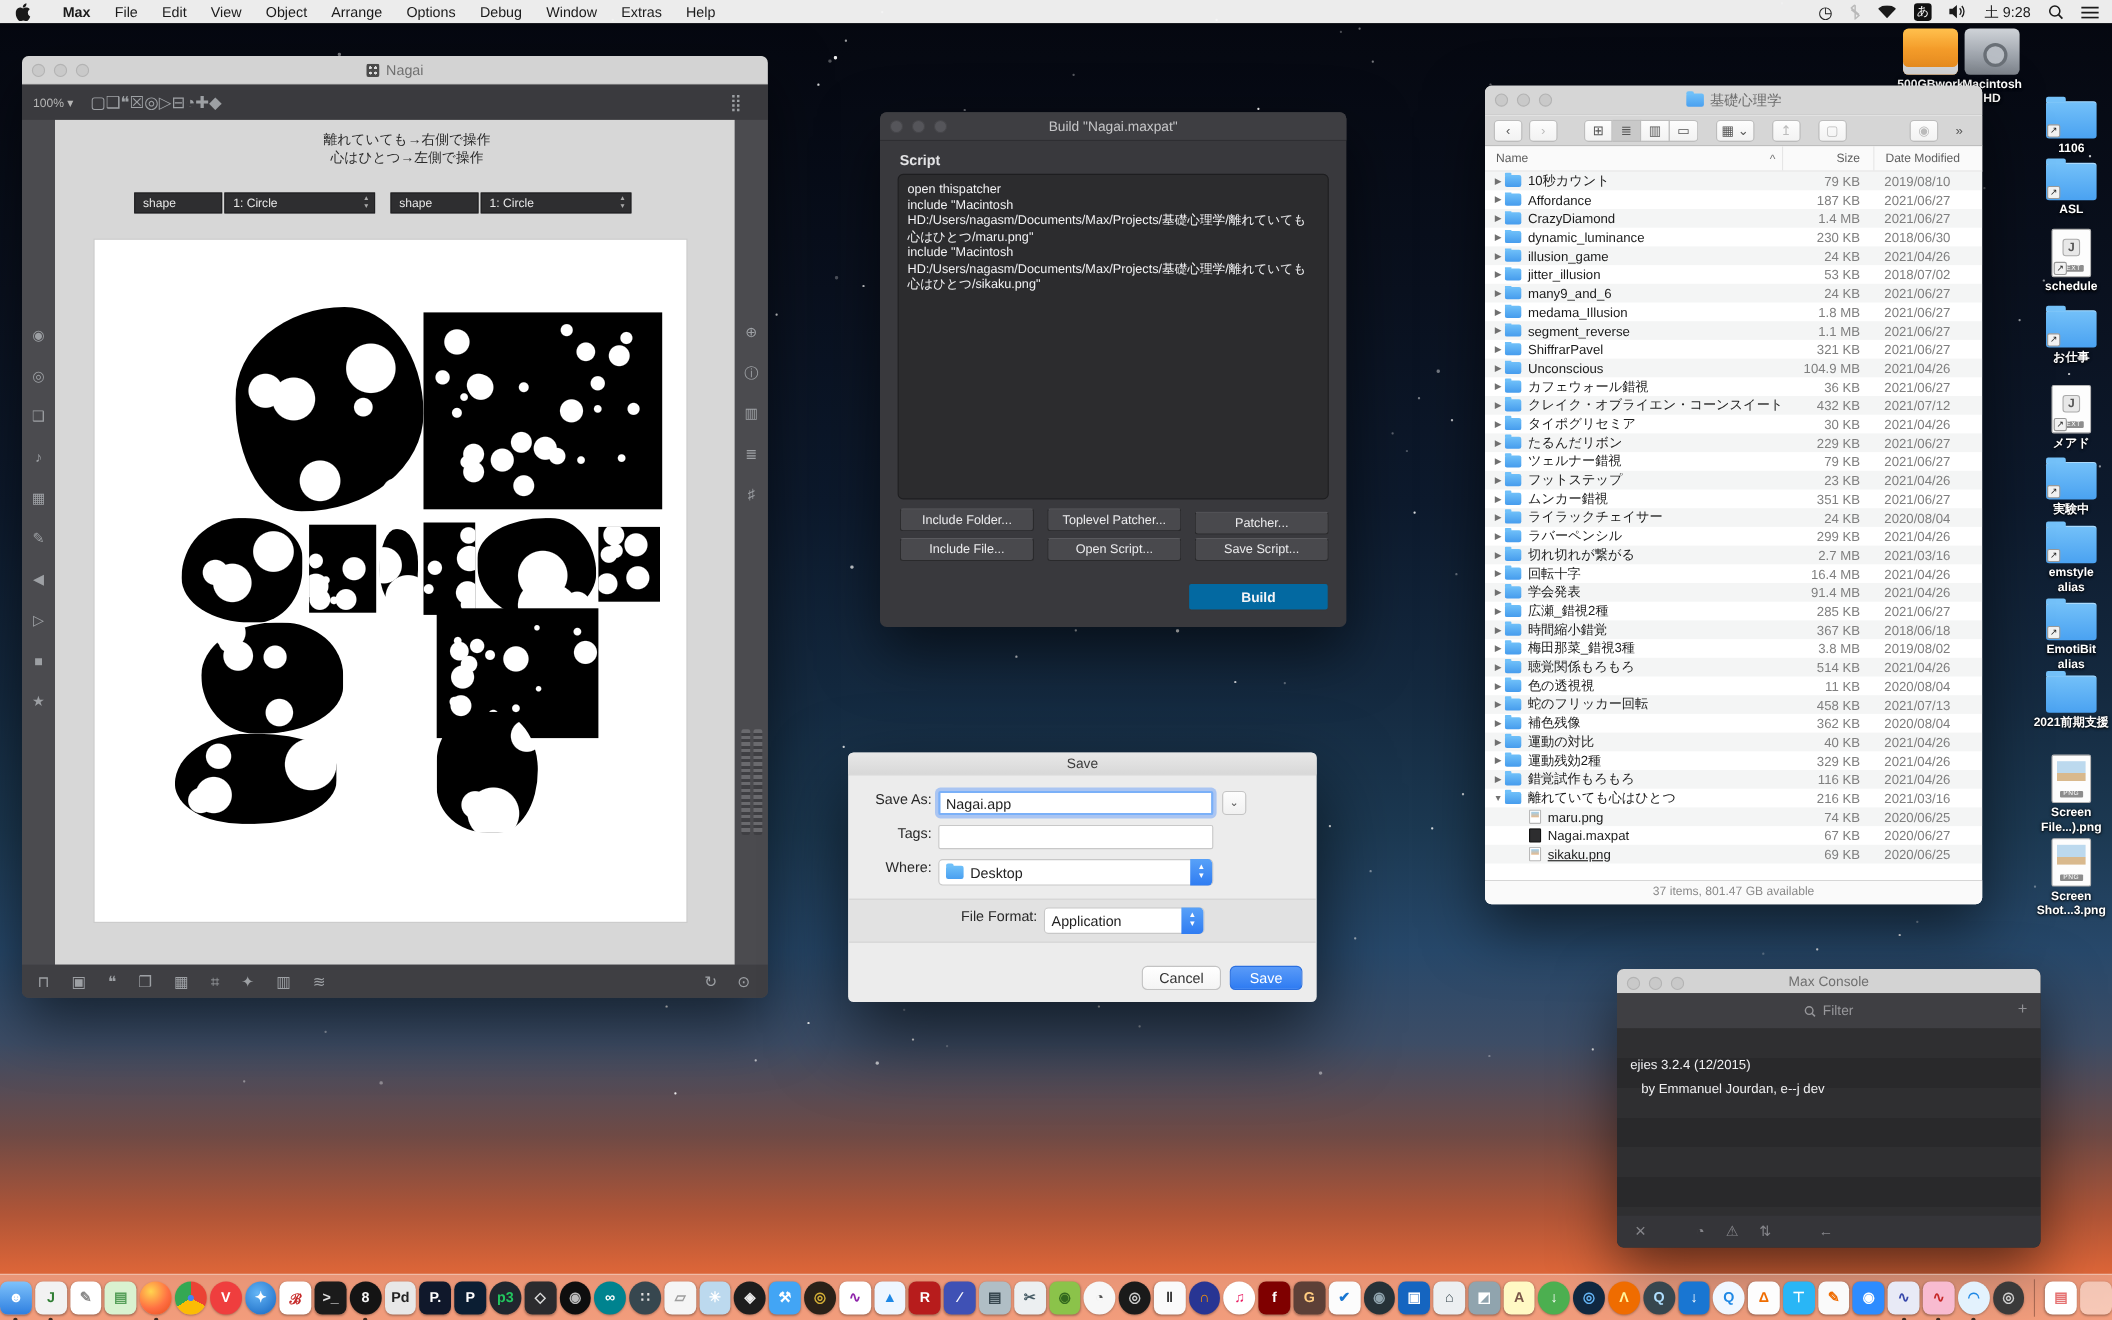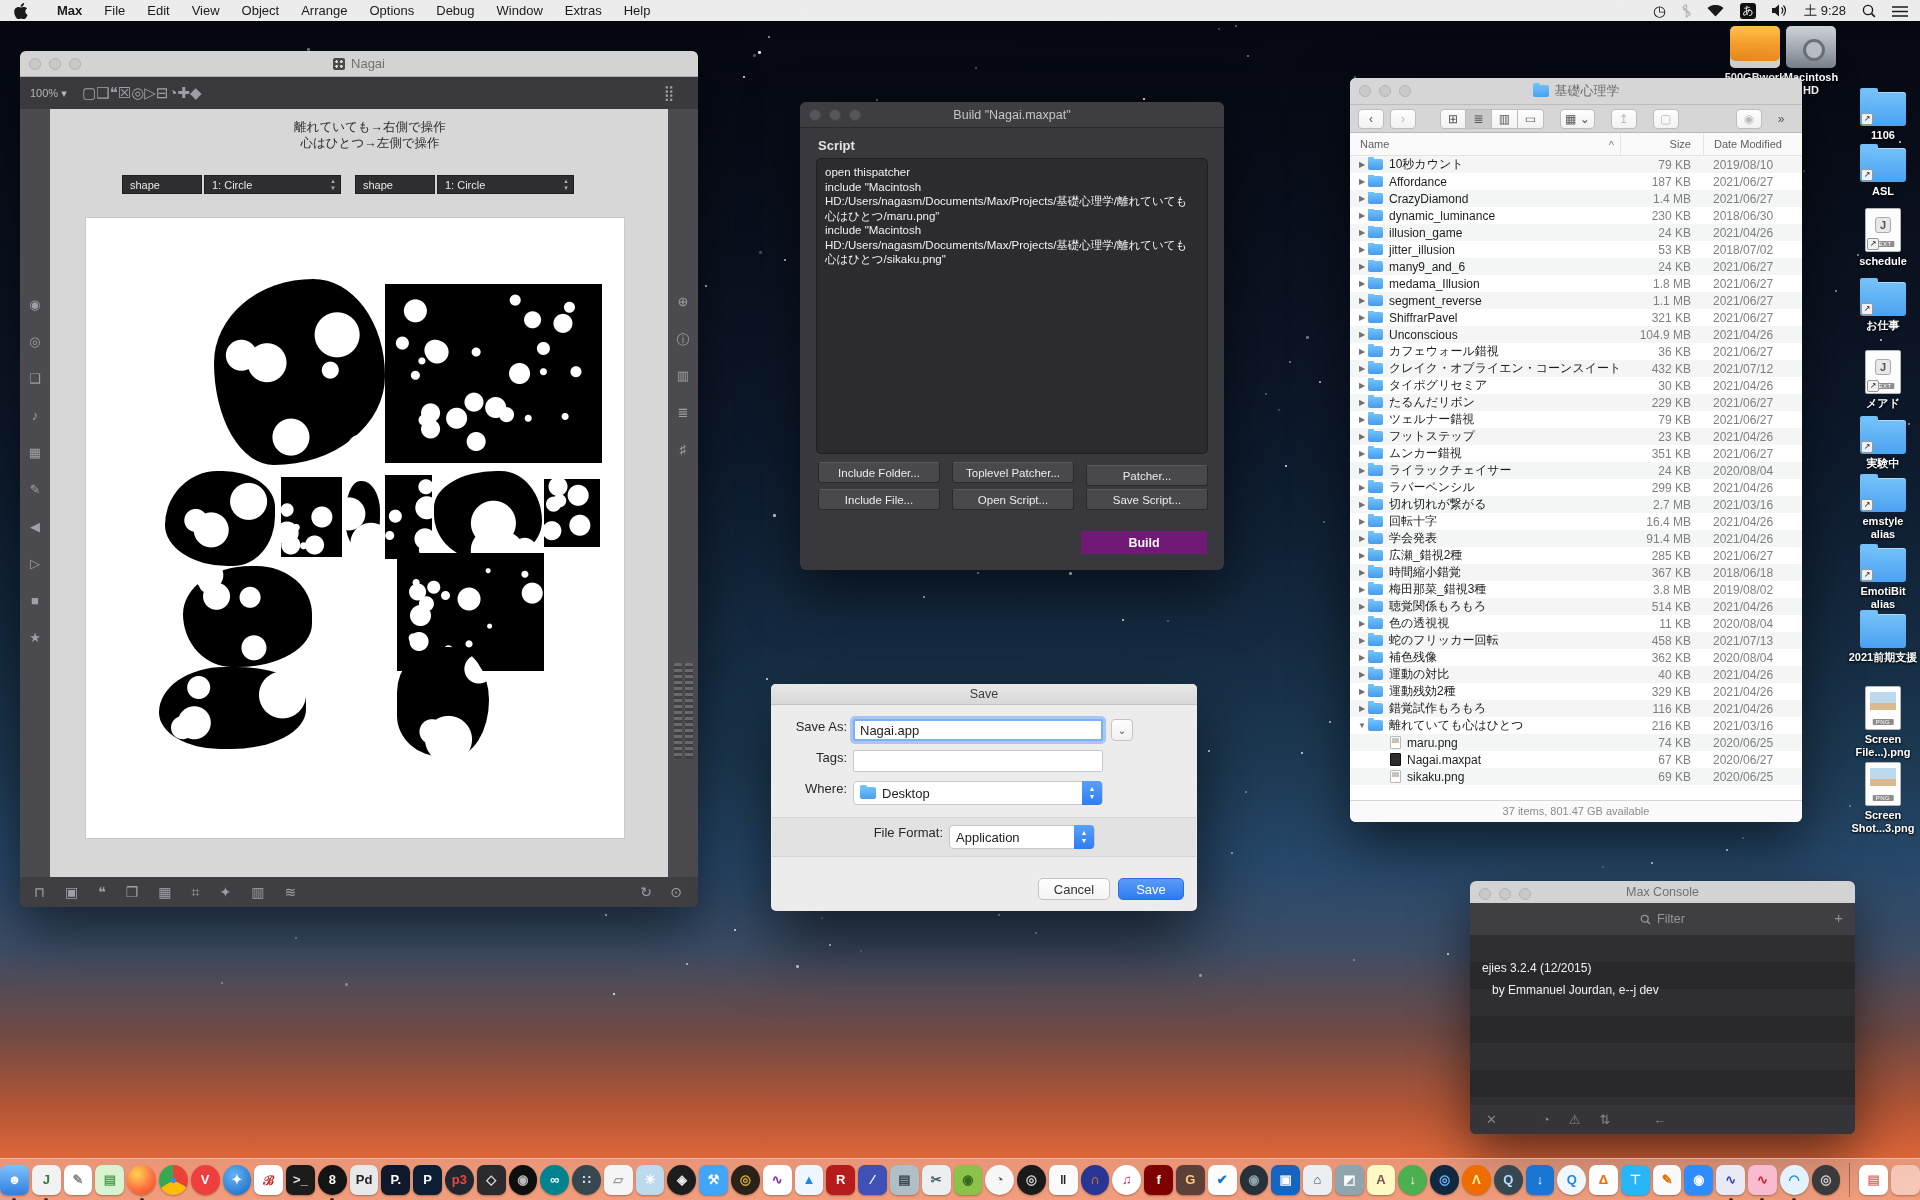--- a/index.html
+++ b/index.html
@@ -64,21 +64,21 @@
 
   
   .build { left:800px; top:102px; width:424px; height:468px; background:#39393d; z-index:3;}
   .build .titlebar { background:#3e3e42; color:#c6c6c8; border-bottom:1px solid #29292c; font-size:12.5px;}
   .script-label { position:absolute; left:18px; top:36px; color:#e3e3e5; font-size:13px; font-weight:bold;}
   .script-box { position:absolute; left:16px; top:56px; width:392px; height:296px; background:#2c2c2e;
     border:1px solid #1e1e20; border-radius:5px; padding:6px 8px; color:#f2f2f4; font-size:11.5px; line-height:14.5px;}
   .bbtn { position:absolute; height:21px; width:122px; background:#49494d; border:1px solid #2a2a2c;
     border-top-color:#5a5a5e; border-radius:3px; color:#ececee; font-size:11.5px; display:flex; align-items:center;
     justify-content:center;}
-  .buildbtn { position:absolute; right:16px; top:428px; width:128px; height:25px; background:#701a75;
+  .buildbtn { position:absolute; right:16px; top:428px; width:128px; height:25px; background:#0369a1;
     border:1px solid #39393b; border-radius:3px; color:#f5f5f7; font-size:12.5px; font-weight:bold;
     display:flex; align-items:center; justify-content:center;}
 
   
   .save { left:771px; top:684px; width:426px; height:227px; background:#ececec; z-index:30;
     box-shadow:0 28px 70px rgba(0,0,0,.65); border-radius:5px;}
   .save .titlebar { height:21px; background:linear-gradient(#e8e8e8,#d8d8d8); color:#3c3c3c; font-size:12.5px;
     border-bottom:1px solid #c2c2c2; border-radius:5px 5px 0 0;}
   .frow { position:absolute; display:flex; align-items:flex-start; font-size:13px; color:#282828;}
   .flabel { width:82px; text-align:right; padding-right:6px; }
@@ -951,21 +951,21 @@
           <span class="tri"></span>
           <span class="nm" style="padding-left: 22px;">
             <span class="docico maxpat"></span>
             <span>Nagai.maxpat</span>
           </span>
           <span class="sz">67 KB</span>
           <span class="dt">2020/06/27</span>
         </div>
         <div class="frow2 alt">
           <span class="tri"></span>
-          <span class="nm" style="padding-left: 22px;">
+          <span class="nm" style="padding-left: 22px; text-decoration: underline;">
             <span class="docico png"></span>
             <span>sikaku.png</span>
           </span>
           <span class="sz">69 KB</span>
           <span class="dt">2020/06/25</span>
         </div>
       </div>
     <div class="fstatus">37 items, 801.47 GB available</div>
   </div>
 
@@ -1048,21 +1048,21 @@
       </div>
       <div class="dockitem circle" style="background: conic-gradient(rgb(234, 67, 53) 0deg, rgb(234, 67, 53) 33%, rgb(251, 188, 5) 33%, rgb(251, 188, 5) 66%, rgb(52, 168, 83) 66%, rgb(52, 168, 83) 100%); color: rgb(66, 133, 244);">●</div>
       <div class="dockitem circle" style="background: rgb(239, 62, 62); color: rgb(255, 255, 255);">V</div>
       <div class="dockitem circle" style="background: radial-gradient(circle at 40% 35%, rgb(100, 181, 246), rgb(21, 101, 192)); color: rgb(255, 255, 255);">✦</div>
       <div class="dockitem" style="background: rgb(255, 255, 255); color: rgb(198, 40, 40);">ℬ</div>
       <div class="dockitem" style="background: rgb(27, 27, 27); color: rgb(224, 224, 224);">&gt;_</div>
       <div class="dockitem circle" style="background: rgb(20, 20, 20); color: rgb(245, 245, 245);">8<span class="dot"></span></div>
       <div class="dockitem" style="background: rgb(232, 232, 232); color: rgb(34, 34, 34);">Pd</div>
       <div class="dockitem" style="background: rgb(16, 24, 43); color: rgb(255, 255, 255);">P.</div>
       <div class="dockitem" style="background: rgb(11, 30, 51); color: rgb(255, 255, 255);">P</div>
-      <div class="dockitem circle" style="background: rgb(32, 38, 46); color: #ef4444;">p3</div>
+      <div class="dockitem circle" style="background: rgb(32, 38, 46); color: #22c55e;">p3</div>
       <div class="dockitem" style="background: rgb(43, 43, 46); color: rgb(221, 221, 221);">◇</div>
       <div class="dockitem circle" style="background: rgb(14, 14, 14); color: rgb(187, 187, 187);">◉</div>
       <div class="dockitem circle" style="background: rgb(0, 131, 143); color: rgb(255, 255, 255);">∞</div>
       <div class="dockitem circle" style="background: rgb(55, 71, 79); color: rgb(224, 224, 224);">∷</div>
       <div class="dockitem" style="background: rgb(245, 245, 245); color: rgb(158, 158, 158);">▱</div>
       <div class="dockitem" style="background: rgb(188, 217, 238); color: rgb(255, 255, 255);">✳</div>
       <div class="dockitem circle" style="background: rgb(29, 29, 29); color: rgb(238, 238, 238);">◈</div>
       <div class="dockitem" style="background: rgb(66, 165, 245); color: rgb(255, 255, 255);">⚒</div>
       <div class="dockitem circle" style="background: rgb(42, 33, 24); color: rgb(212, 175, 55);">◎</div>
       <div class="dockitem" style="background: rgb(255, 255, 255); color: rgb(142, 36, 170);">∿</div>

